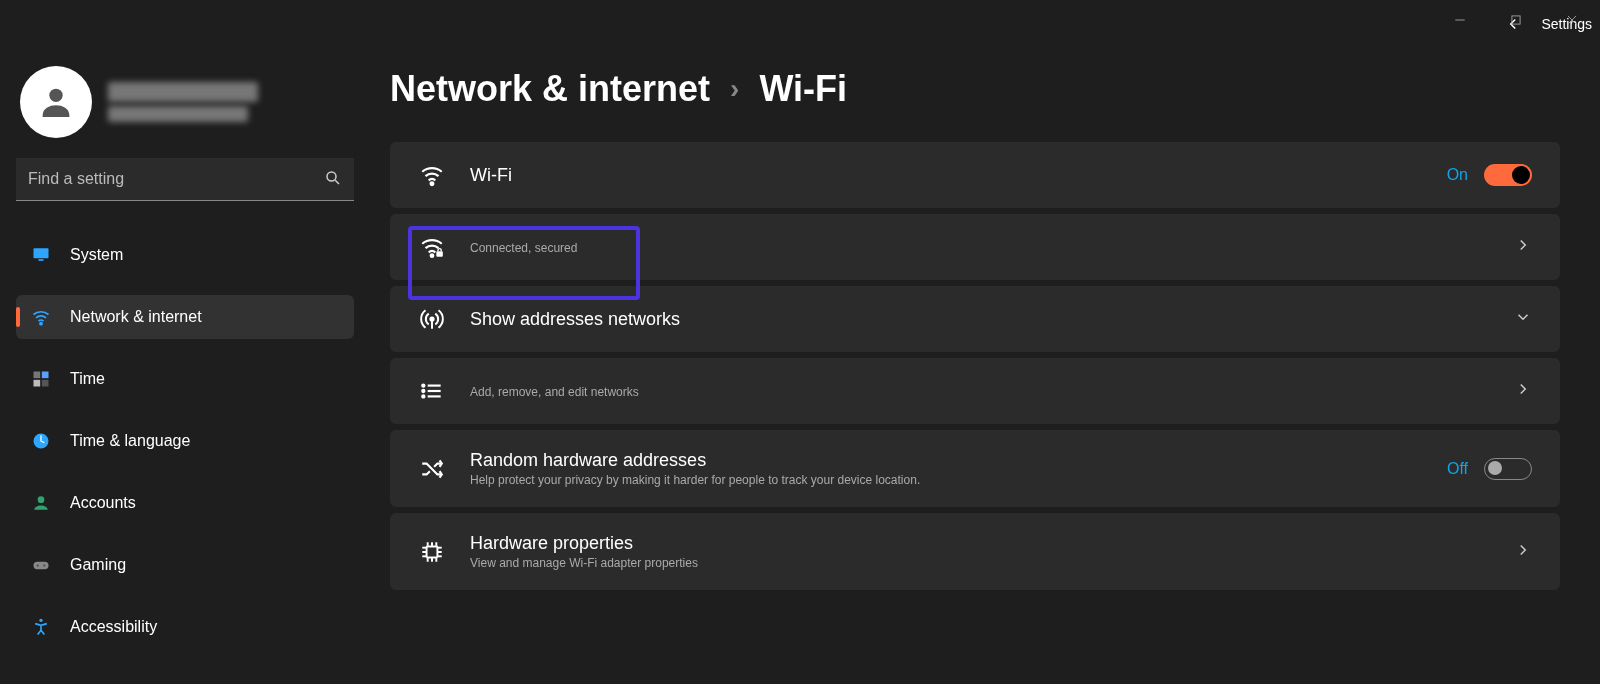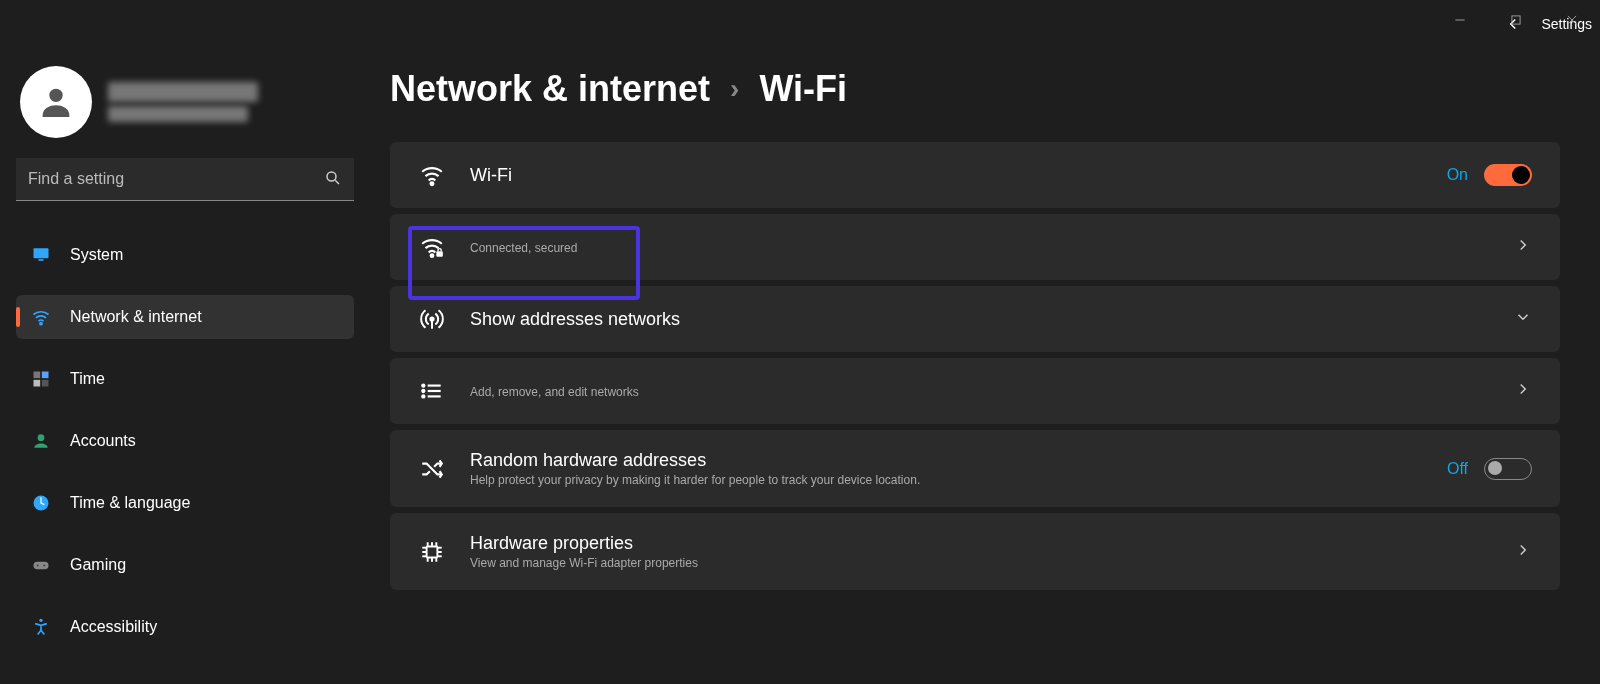--- a/index.html
+++ b/index.html
@@ -260,34 +260,34 @@
               <rect x="13" y="3" width="8" height="8" fill="#5aa0ff"></rect>
               <rect x="3" y="13" width="8" height="8" fill="#bbb"></rect>
               <rect x="13" y="13" width="8" height="8" fill="#555"></rect>
             </svg>
         </span>
         <span>Time</span>
       </div>
       <div class="nav-item">
         <span class="nav-icon">
           <svg viewBox="0 0 24 24">
+              <circle cx="12" cy="12" r="9" fill="#2ea6ff"></circle>
+              <path d="M12 5v7l4 2" stroke="#fff" stroke-width="1.5" fill="none"></path>
+            </svg>
+        </span>
+        <span>Time &amp; language</span>
+      </div>
+      <div class="nav-item">
+        <span class="nav-icon">
+          <svg viewBox="0 0 24 24">
               <circle cx="12" cy="8" r="4" fill="#2fa36f"></circle>
               <path d="M4 20c0-3 4-5 8-5s8 2 8 5" fill="#2fa36f"></path>
             </svg>
         </span>
         <span>Accounts</span>
-      </div>
-      <div class="nav-item">
-        <span class="nav-icon">
-          <svg viewBox="0 0 24 24">
-              <circle cx="12" cy="12" r="9" fill="#2ea6ff"></circle>
-              <path d="M12 5v7l4 2" stroke="#fff" stroke-width="1.5" fill="none"></path>
-            </svg>
-        </span>
-        <span>Time &amp; language</span>
       </div>
       <div class="nav-item">
         <span class="nav-icon">
           <svg viewBox="0 0 24 24">
               <rect x="3" y="8" width="18" height="9" rx="4.5" fill="#888"></rect>
               <circle cx="8" cy="12.5" r="1.2" fill="#444"></circle>
               <circle cx="16" cy="12.5" r="1.2" fill="#444"></circle>
             </svg>
         </span>
         <span>Gaming</span>

